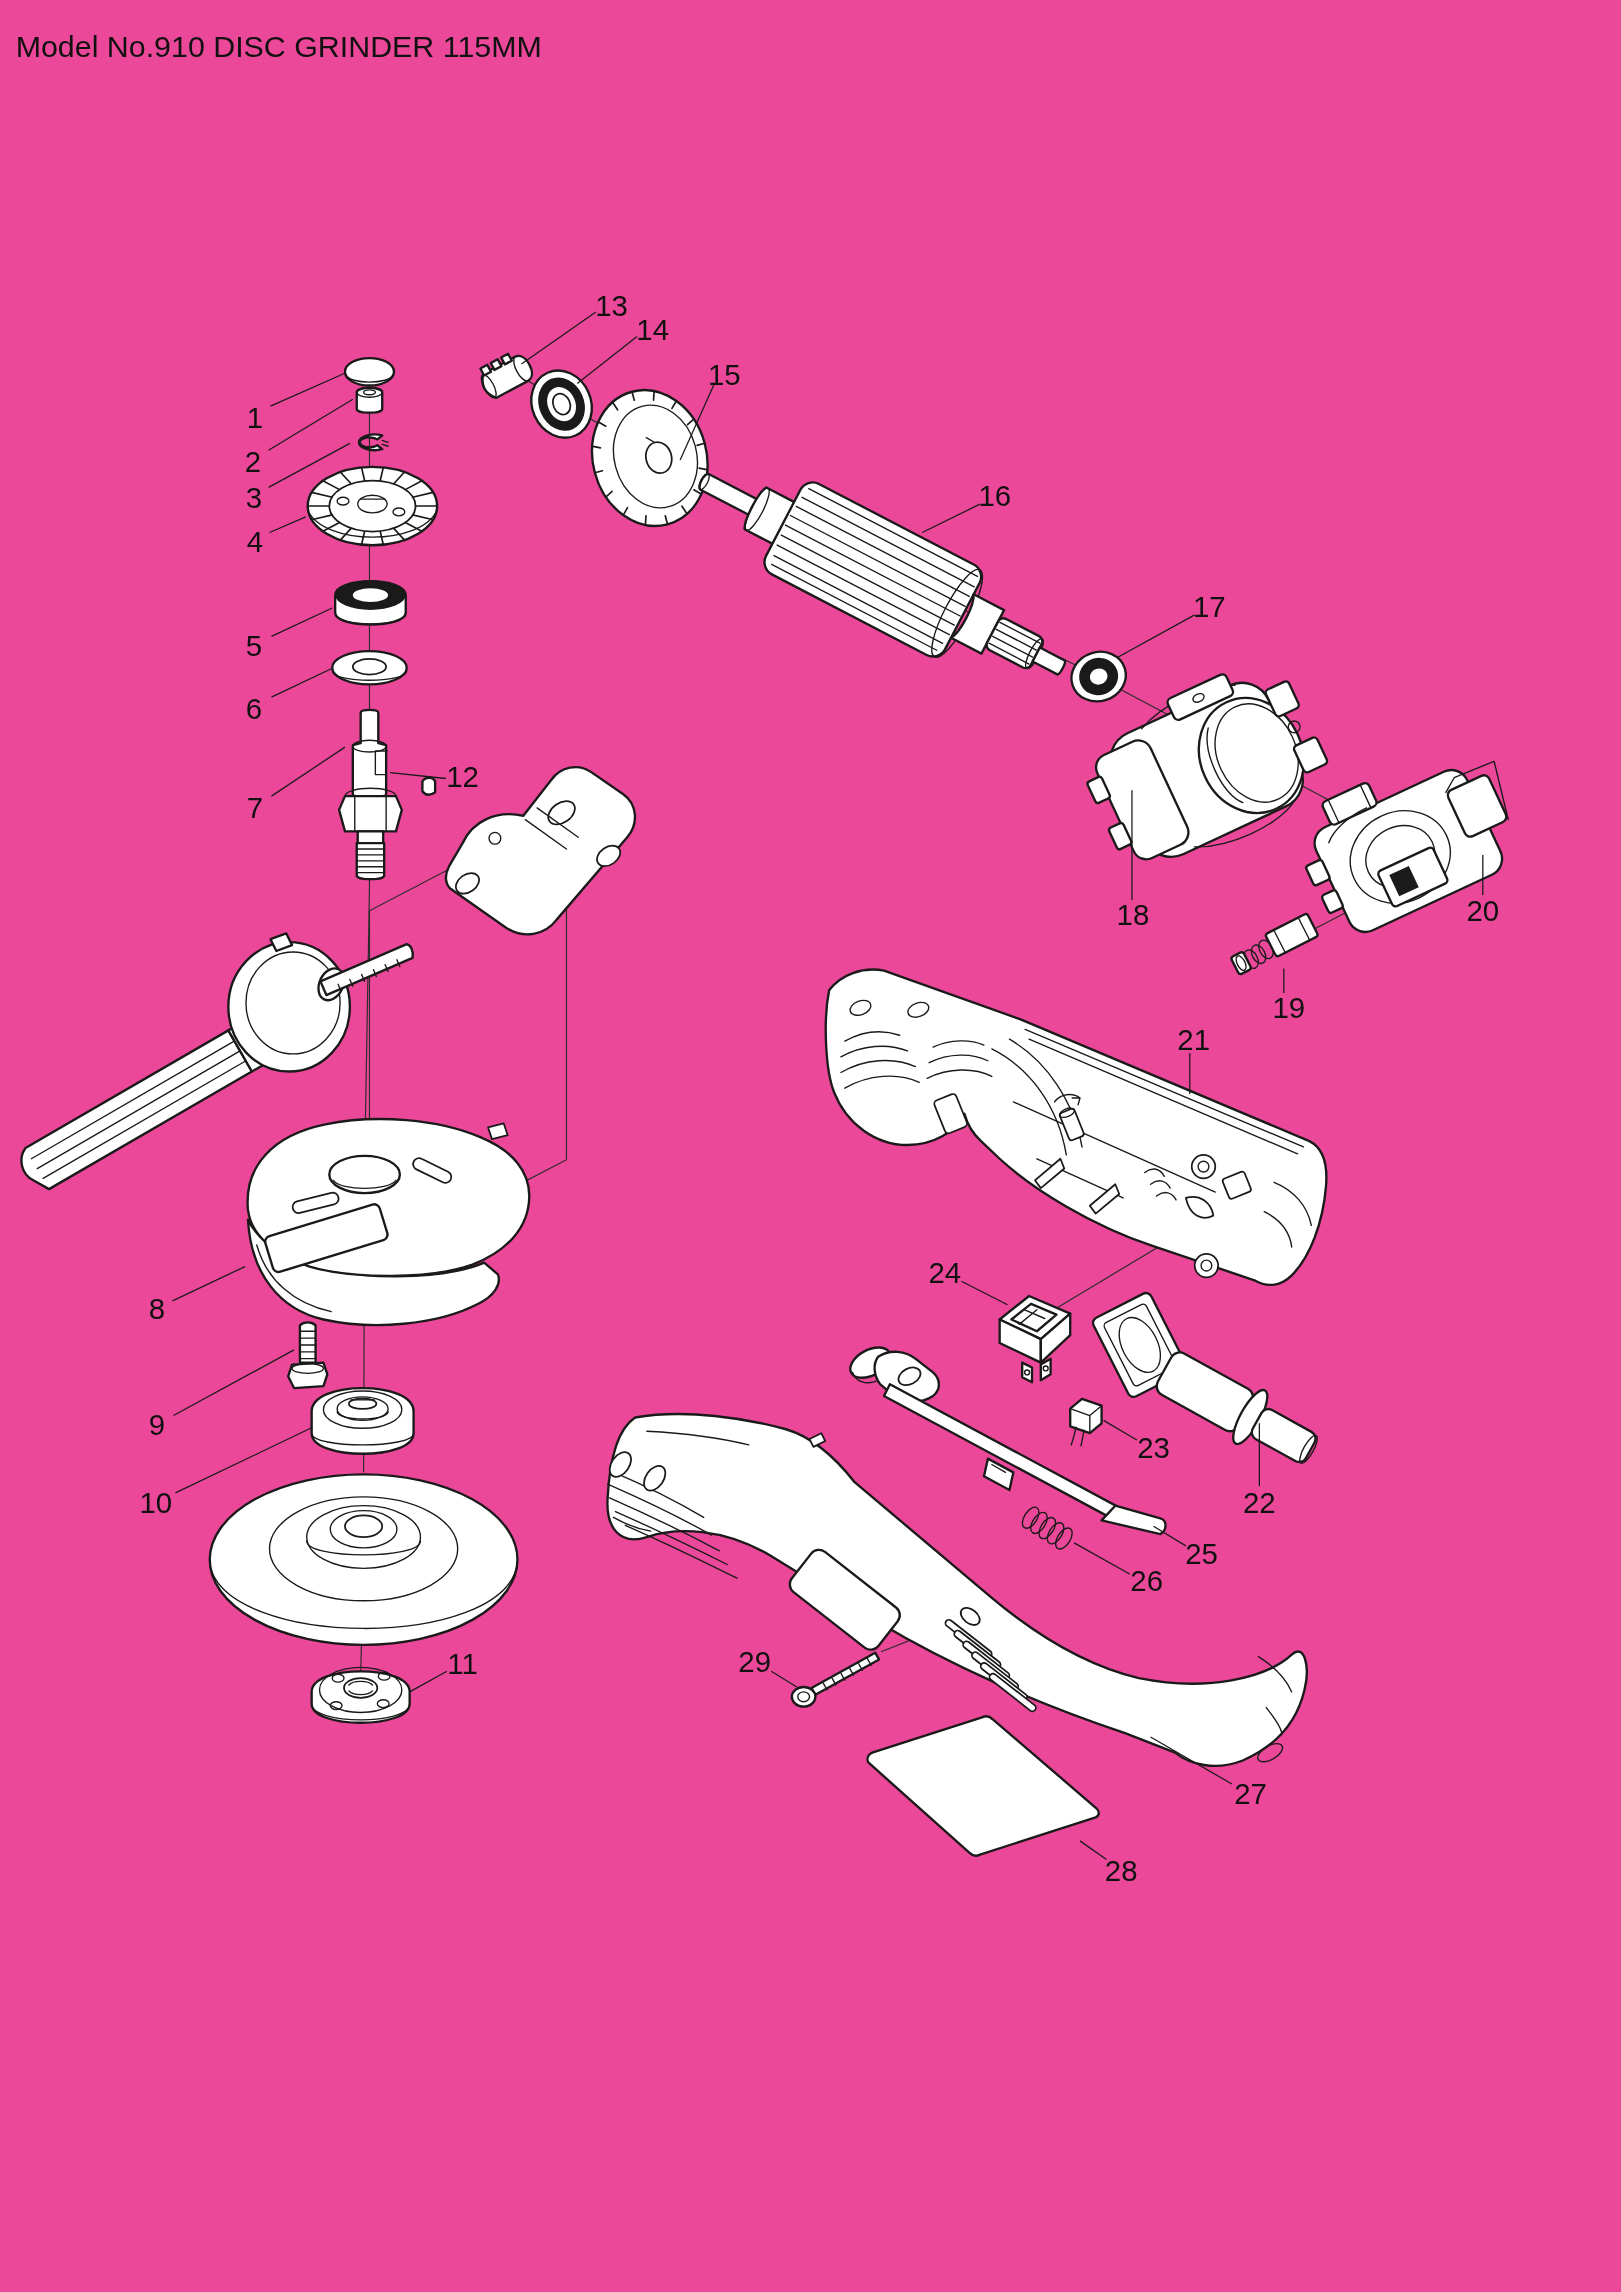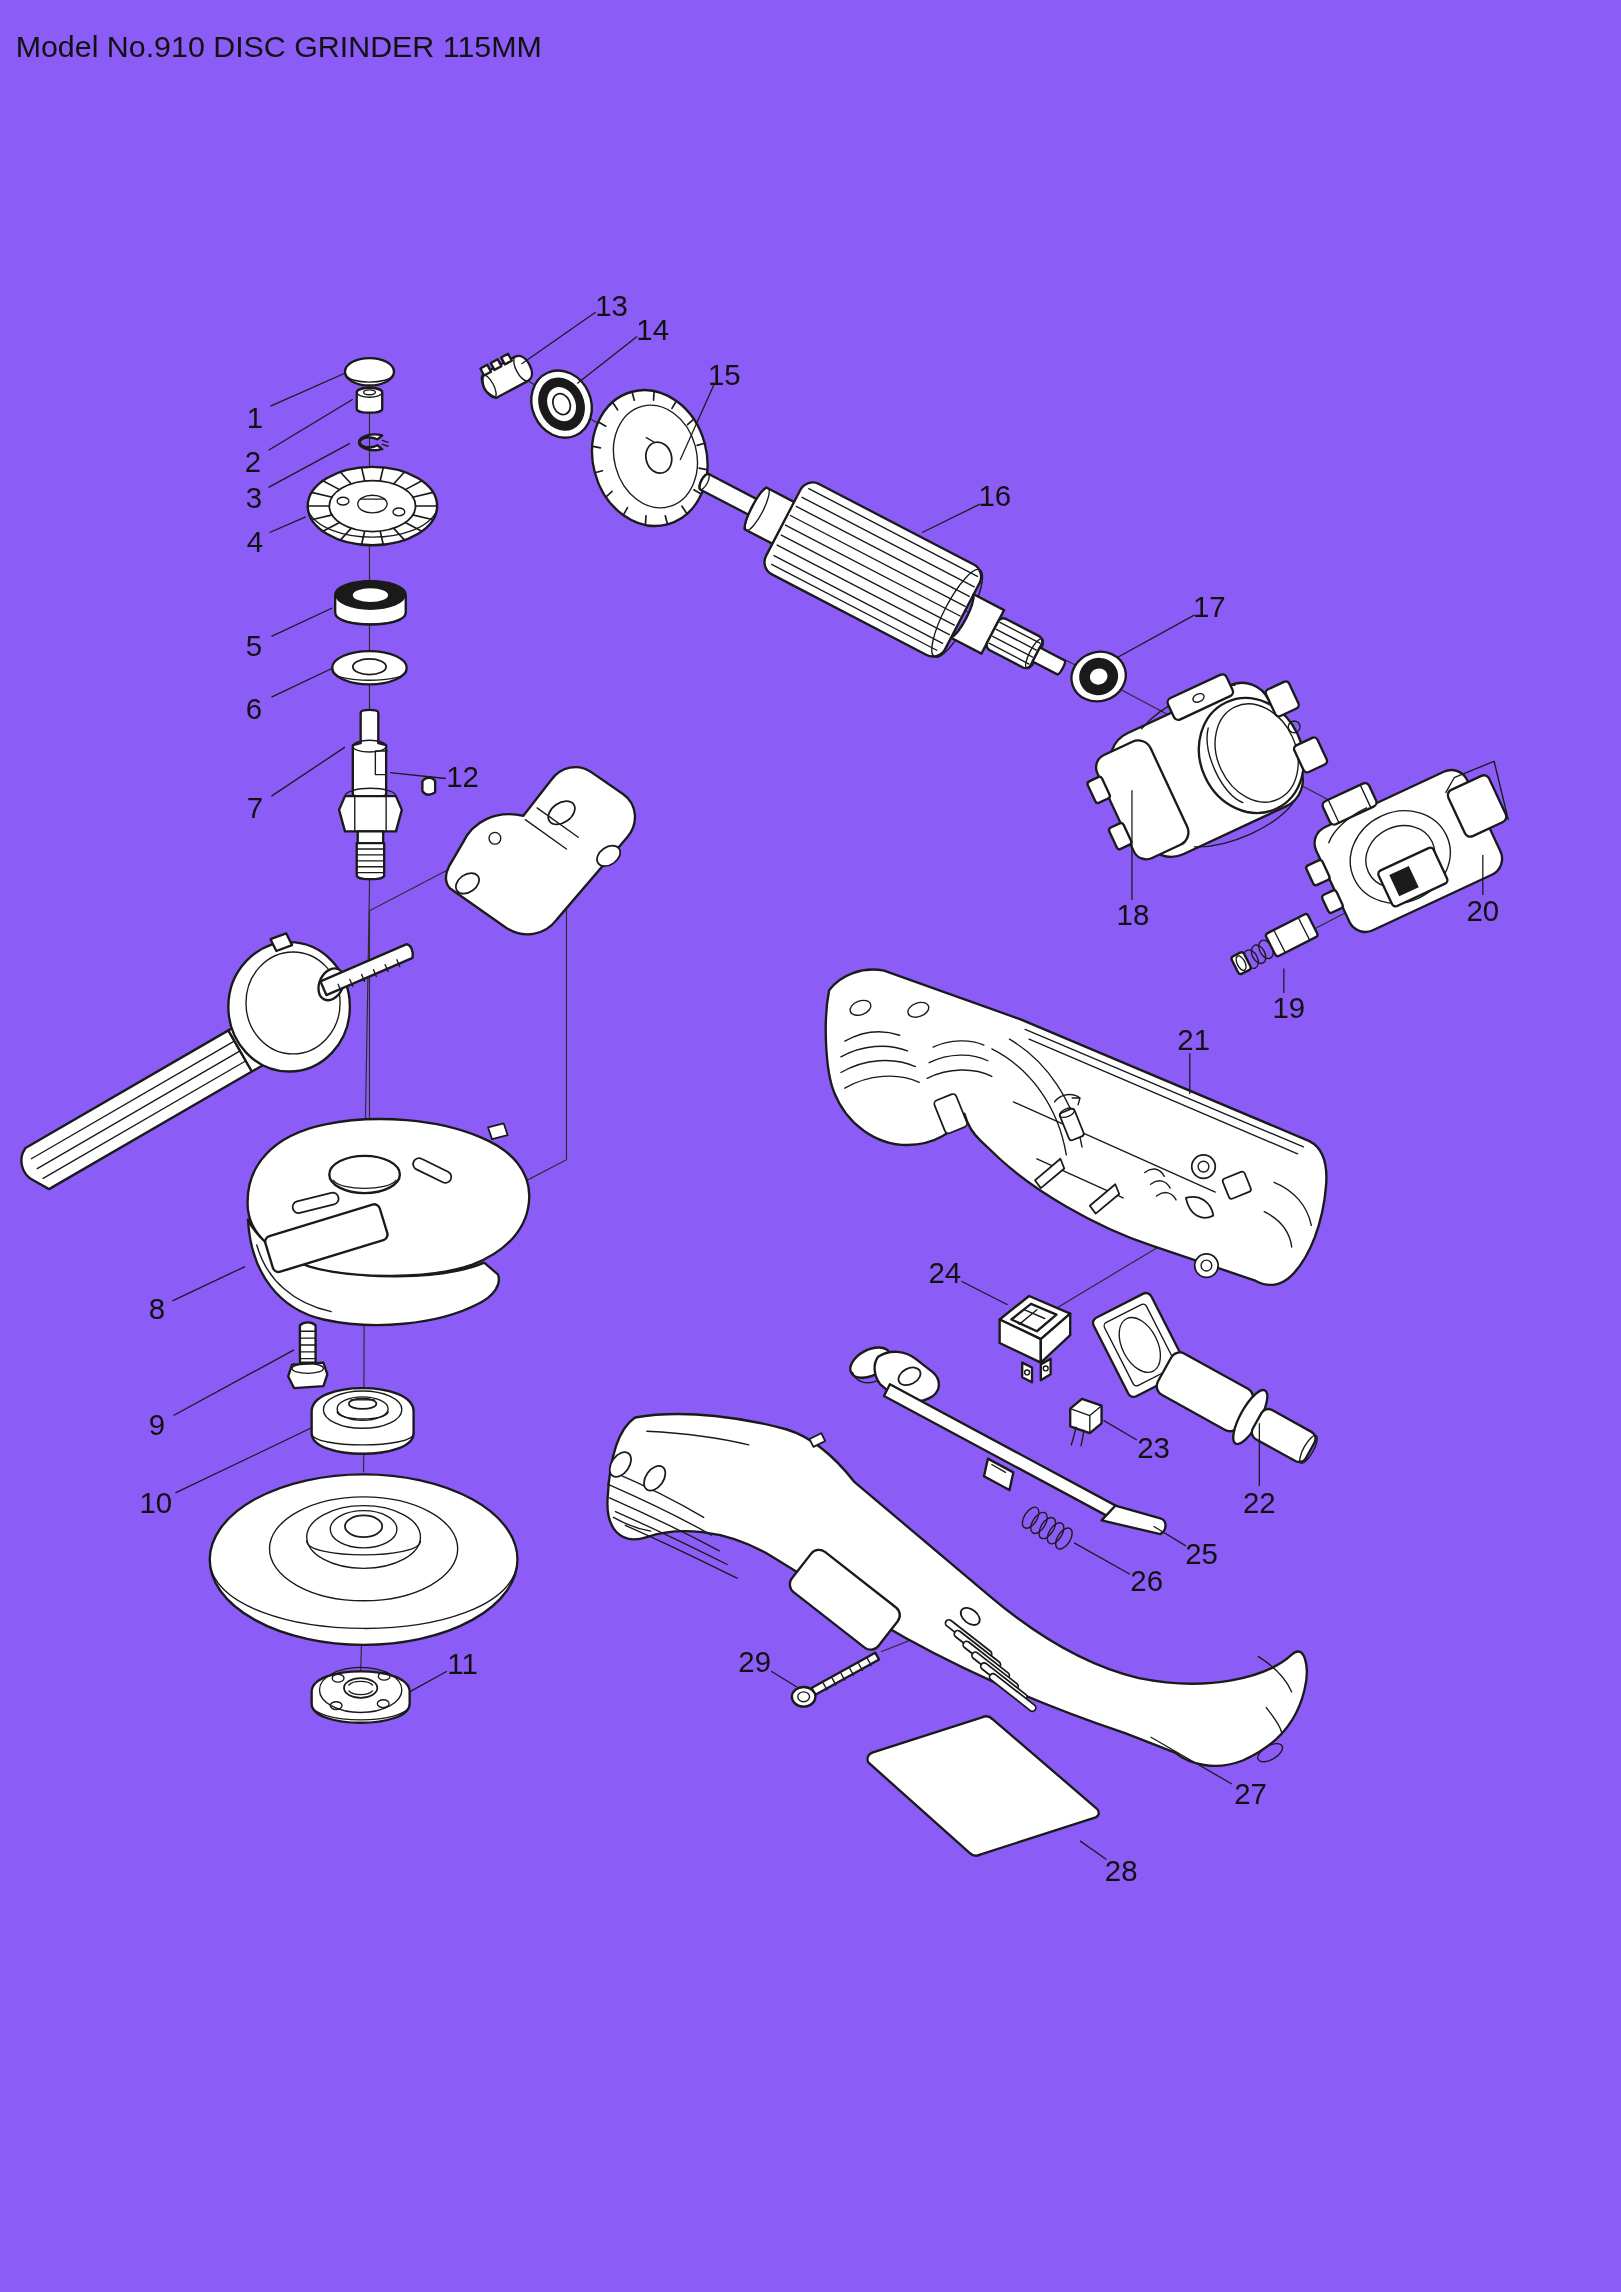--- a/index.html
+++ b/index.html
@@ -1,16 +1,16 @@
 <!DOCTYPE html>
 <html><head>
 <meta charset="utf-8">
 <style>
   html,body{margin:0;padding:0;background:#ffffff;}
-  .stage{width:1621px;height:2293px;position:relative;background:#8b5cf6;}
+  .stage{width:1621px;height:2293px;position:relative;background:#ec4899;}
   svg{display:block;}
   .p{fill:#ffffff;stroke:#1a1a1a;stroke-width:2.4;stroke-linejoin:round;stroke-linecap:round;}
   .p2{fill:#ffffff;stroke:#1a1a1a;stroke-width:1.8;stroke-linejoin:round;stroke-linecap:round;}
   .d{fill:none;stroke:#1a1a1a;stroke-width:1.4;stroke-linejoin:round;stroke-linecap:round;}
   .t{fill:none;stroke:#1a1a1a;stroke-width:1.7;stroke-linejoin:round;stroke-linecap:round;}
   .k{fill:#1a1a1a;stroke:none;}
   .a{fill:none;stroke:#2b2b2b;stroke-width:1.2;}
   .lead{stroke:#1a1a1a;stroke-width:1.3;}
   .lbl{font-family:"Liberation Sans",sans-serif;font-size:30px;fill:#111;}
   .title{font-family:"Liberation Sans",sans-serif;font-size:31px;fill:#111;}

